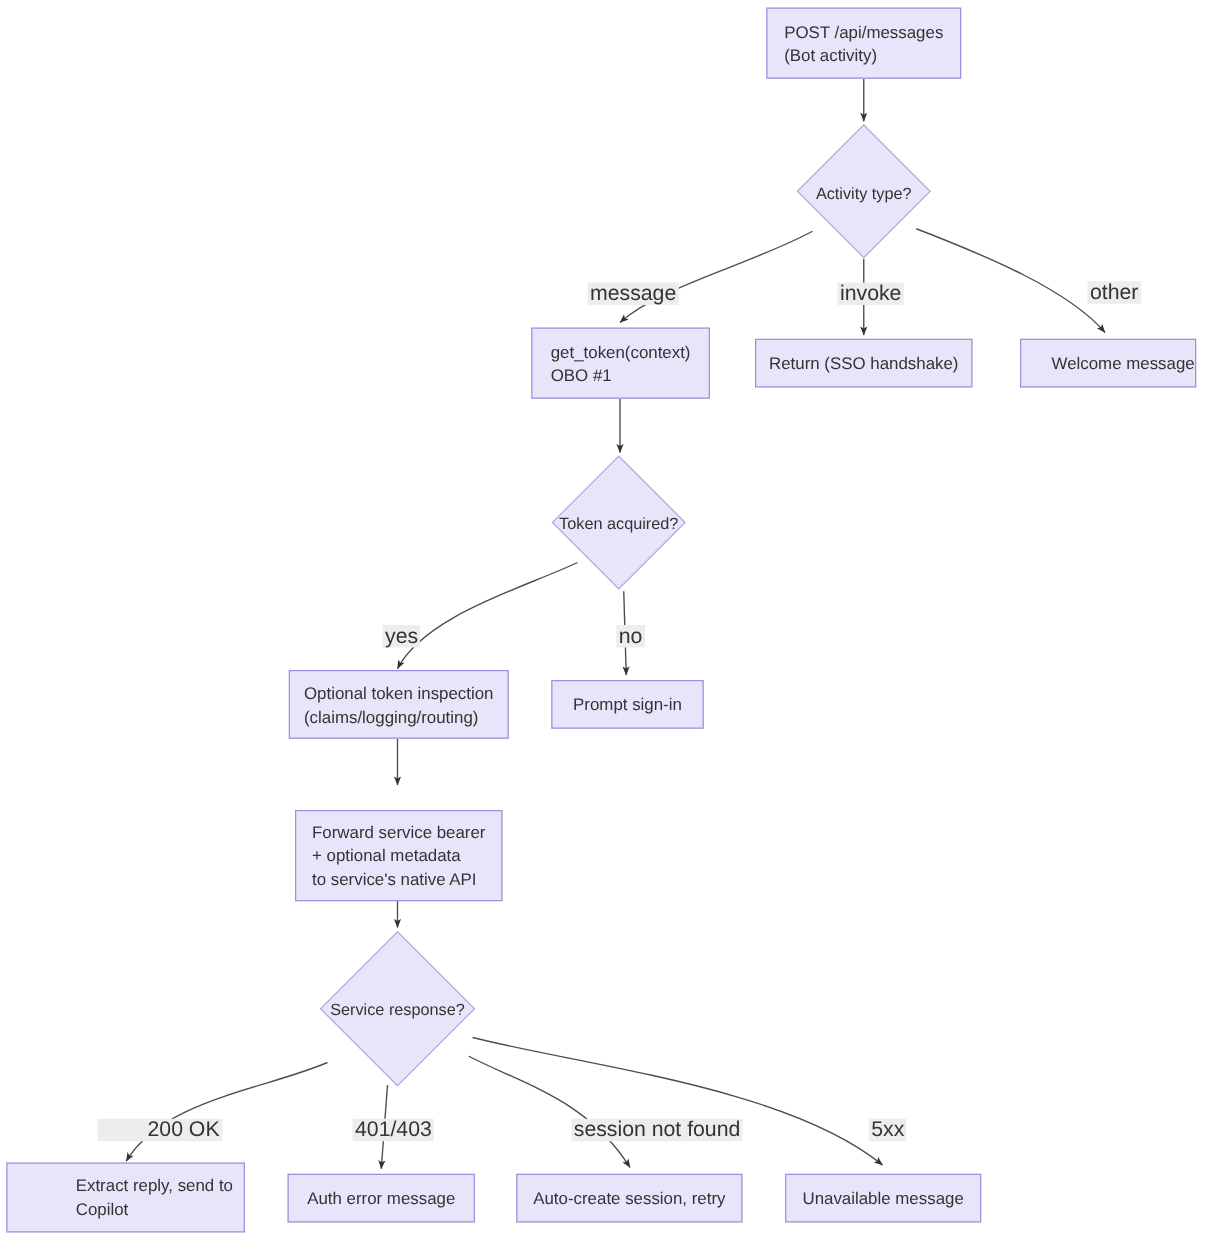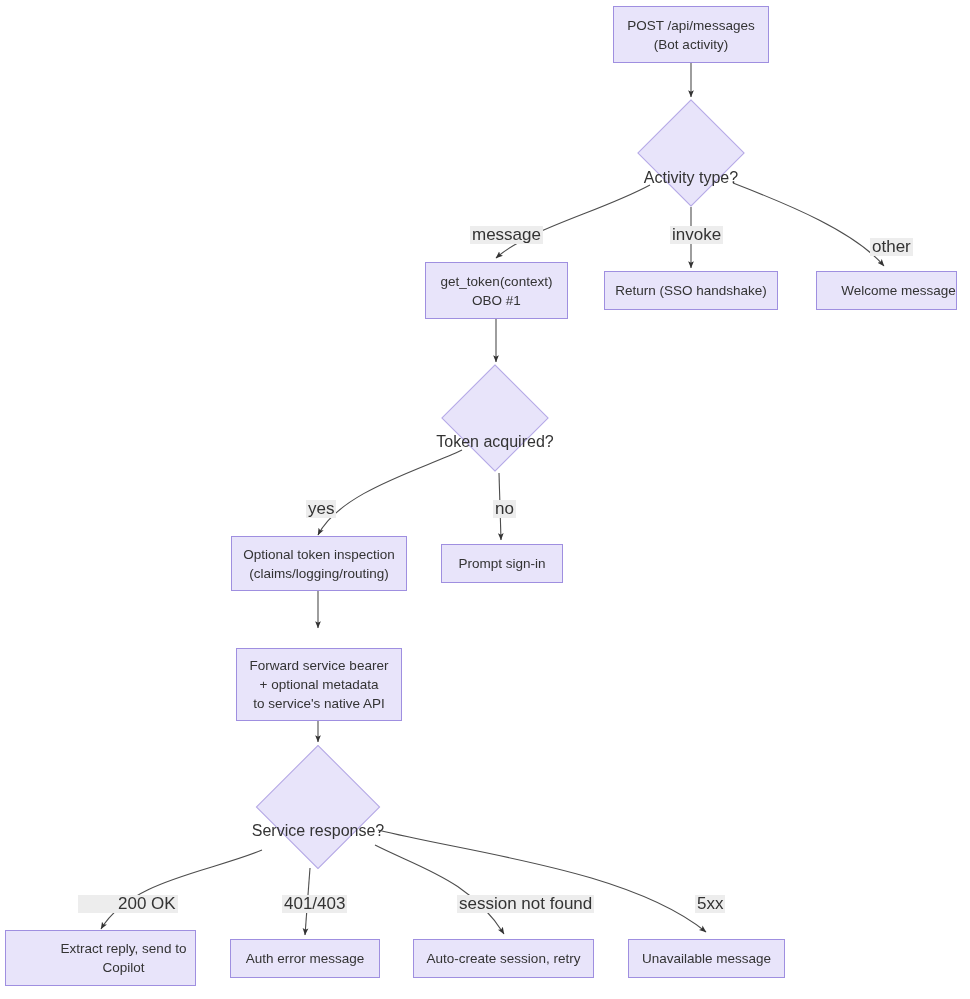--- a/index.html
+++ b/index.html
@@ -28,44 +28,43 @@
     pointer-events: none;
   }
   .node {
     position: absolute;
     box-sizing: border-box;
     background: #e8e4fa;
     border: 1px solid #9f8fe0;
     display: flex;
     align-items: center;
     justify-content: center;
-    text-align: center;
+    text-align: left;
     color: #333333;
     font-size: 13.5px;
     line-height: 19px;
     white-space: pre-line;
   }
   .diamond {
     position: absolute;
     box-sizing: border-box;
     background: #e8e4fa;
     border: 1px solid #b4a8e6;
     transform: rotate(45deg);
   }
   .diamond-label {
     position: absolute;
     display: flex;
     align-items: center;
     justify-content: center;
     text-align: center;
     color: #333333;
-    font-size: 16px;
+    font-size: 13px;
     line-height: 19px;
     pointer-events: none;
-    margin-top: 23px;
   }
   .edge-label {
     position: absolute;
     background: #ededed;
     color: #333333;
     font-size: 17px;
     line-height: 16px;
     padding: 1px 2px;
     white-space: nowrap;
   }
@@ -130,21 +129,21 @@
   <div class="diamond-label" style="left:631px; top:144px; width:120px; height:20px;">Activity type?</div>
 
   <div class="diamond" style="left:457px; top:380px; width:76px; height:76px;"></div>
   <div class="diamond-label" style="left:435px; top:408px; width:120px; height:20px;">Token acquired?</div>
 
   <div class="diamond" style="left:274px; top:763px; width:88px; height:88px;"></div>
   <div class="diamond-label" style="left:248px; top:797px; width:140px; height:20px;">Service response?</div>
 
   <div class="edge-label" style="left:470px; top:226px;">message</div>
   <div class="edge-label" style="left:670px; top:226px;">invoke</div>
-  <div class="edge-label" style="left:870px; top:238px;">other</div>
+  <div class="edge-label" style="left:870px; top:225px;">other</div>
 
   <div class="edge-label" style="left:306px; top:500px;">yes</div>
   <div class="edge-label" style="left:493px; top:500px;">no</div>
 
   <div class="edge-label" style="left:78px; top:895px;padding-left:40px;">200 OK</div>
   <div class="edge-label" style="left:282px; top:895px;">401/403</div>
   <div class="edge-label" style="left:457px; top:895px;">session not found</div>
   <div class="edge-label" style="left:695px; top:895px;">5xx</div>
 
 </div>

